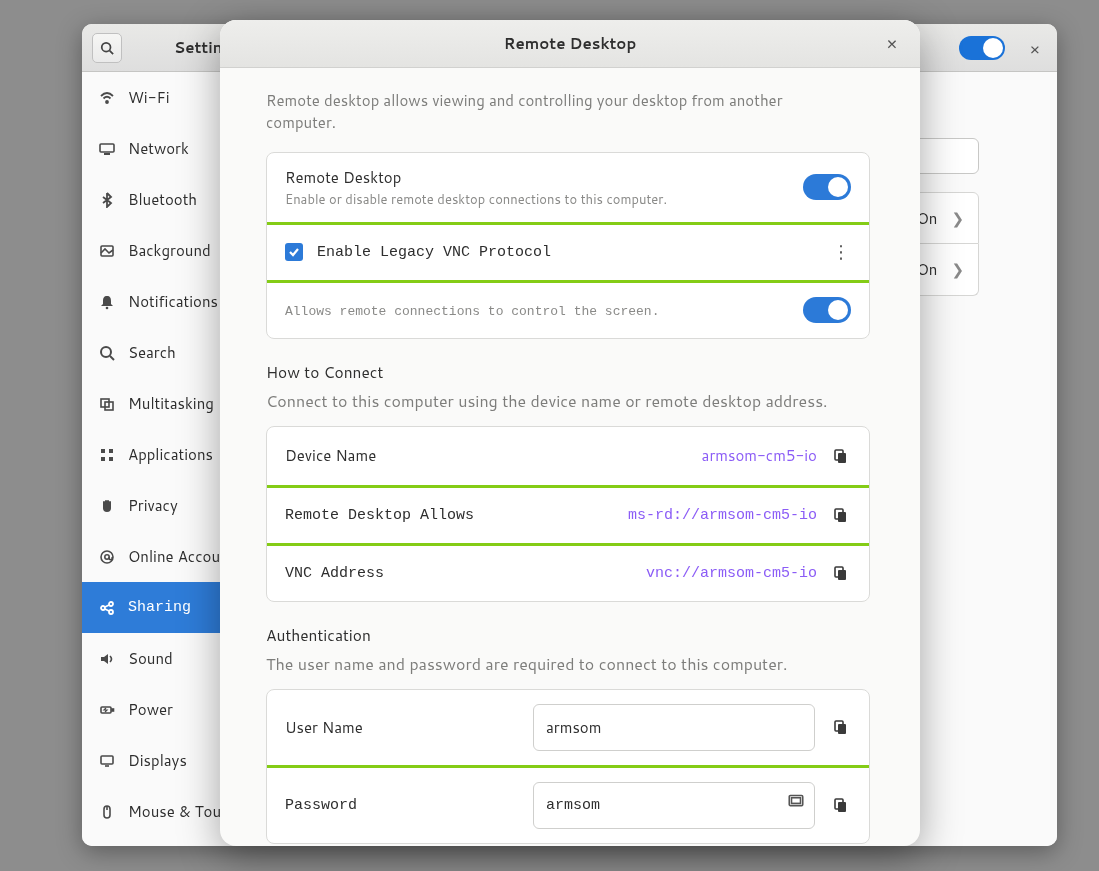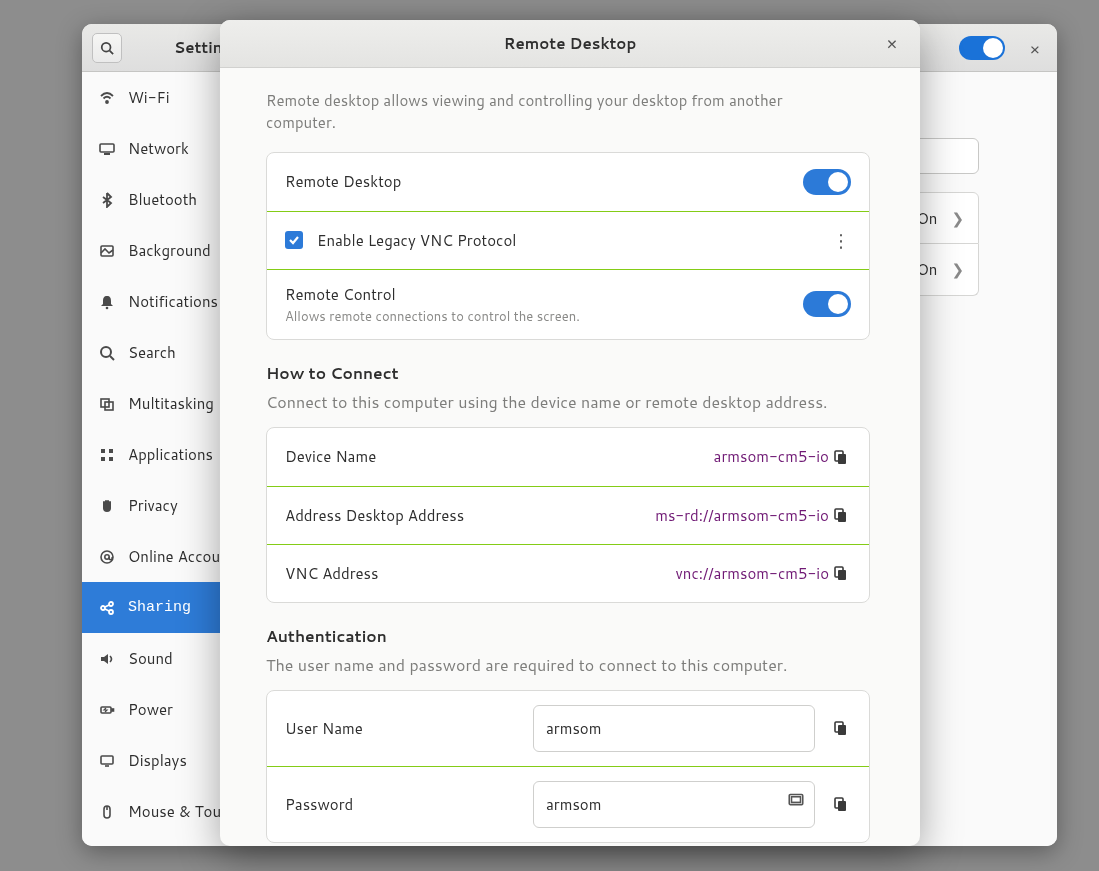--- a/index.html
+++ b/index.html
@@ -102,21 +102,21 @@
   }
   .ghost-row .chev{margin-left:14px;color:#8a8a8a;}
   .gr1{top:120px;}
   .gr2{top:172px;border-radius:0 0 6px 6px;border-top:none;}
   .gr2 .ontxt{color:#2e2e2e;}
   .modal {
     position:absolute;
     left:220px; top:20px;
     width:700px; height:826px;
     background:#fafaf9;
-    border-radius:10px;
+    border-radius:16px;
     box-shadow:0 10px 40px rgba(0,0,0,.35);
     overflow:hidden;
     display:flex;flex-direction:column;
   }
   .modal-header {
     height:48px;
     background:linear-gradient(#eeeeec,#e4e4e2);
     border-bottom:1px solid #d1d1cf;
     display:flex;align-items:center;justify-content:center;
     position:relative;
@@ -141,38 +141,38 @@
 
   .card {
     border:1px solid #dadad8;border-radius:8px;background:#fff;
     margin-bottom:22px;
   }
   .row {
     display:flex;align-items:center;
     padding:14px 18px;
     min-height:58px;
   }
-  .row + .row { border-top:1px solid #84cc16; }
+  .row + .row { border-top:3px solid #84cc16;font-family:Liberation Mono, monospace; }
   .row-main{flex:1;}
   .row-title{color:#2e2e2e;font-size:15px;}
   .row-sub{color:#8a8a88;font-size:13px;margin-top:2px;}
-  .row-val{color:#701a75;font-size:15px;}
+  .row-val{color:#8b5cf6;font-size:15px;margin-right:12px;}
 
   .toggle {
     width:48px;height:26px;border-radius:13px;background:#2c7ad8;position:relative;cursor:pointer;
   }
   .toggle::after{content:"";position:absolute;right:3px;top:3px;width:20px;height:20px;border-radius:50%;background:#fff;}
 
   .chk{
     width:18px;height:18px;border-radius:3px;background:#2c7ad8;display:inline-flex;
     align-items:center;justify-content:center;margin-right:14px;cursor:pointer;flex-shrink:0;
   }
   .kebab{width:20px;text-align:center;cursor:pointer;color:#555;font-size:18px;}
 
-  .sect-h{font-weight:700;color:#2e2e2e;margin-bottom:6px;font-size:15.5px;}
+  .sect-h{font-weight:400;color:#2e2e2e;margin-bottom:6px;font-size:15.5px;}
   .sect-d{color:#7d7d7b;font-size:16px;margin-bottom:14px;}
 
   .copybtn{
     width:22px;height:22px;display:inline-flex;align-items:center;justify-content:center;
     cursor:pointer;color:#3a3a3a;
   }
 
   .textin{
     width:282px;height:47px;
     border:1px solid #cfcfcd;border-radius:6px;background:#fff;
@@ -364,58 +364,58 @@
     <span class="modal-title">Remote Desktop</span>
     <span class="modal-close">×</span>
   </div>
   <div class="modal-body">
     <div class="desc">Remote desktop allows viewing and controlling your desktop from another computer.</div>
 
     <div class="card">
       <div class="row">
         <div class="row-main">
           <div class="row-title">Remote Desktop</div>
+          <div class="row-sub">Enable or disable remote desktop connections to this computer.</div>
         </div>
         <div class="toggle"></div>
       </div>
       <div class="row">
         <span class="chk">
           <svg width="12" height="12" viewBox="0 0 12 12" fill="none" stroke="#fff" stroke-width="2.2">
               <path d="M2 6 L5 9 L10 3"></path>
             </svg>
         </span>
         <div class="row-main">
           <div class="row-title">Enable Legacy VNC Protocol</div>
         </div>
         <span class="kebab">⋮</span>
       </div>
       <div class="row">
         <div class="row-main">
-          <div class="row-title">Remote Control</div>
           <div class="row-sub">Allows remote connections to control the screen.</div>
         </div>
         <div class="toggle"></div>
       </div>
     </div>
 
     <div class="sect-h">How to Connect</div>
     <div class="sect-d">Connect to this computer using the device name or remote desktop address.</div>
     <div class="card">
       <div class="row">
         <div class="row-main row-title">Device Name</div>
         <div class="row-val">armsom-cm5-io</div>
         <span class="copybtn">
           <svg width="16" height="16" viewBox="0 0 16 16" fill="currentColor">
               <rect x="3" y="2" width="8" height="10" rx="1" fill="none" stroke="currentColor" stroke-width="1.6"></rect>
               <rect x="6" y="5" width="8" height="10" rx="1"></rect>
             </svg>
         </span>
       </div>
       <div class="row">
-        <div class="row-main row-title">Address Desktop Address</div>
+        <div class="row-main row-title">Remote Desktop Allows</div>
         <div class="row-val">ms-rd://armsom-cm5-io</div>
         <span class="copybtn">
           <svg width="16" height="16" viewBox="0 0 16 16" fill="currentColor">
               <rect x="3" y="2" width="8" height="10" rx="1" fill="none" stroke="currentColor" stroke-width="1.6"></rect>
               <rect x="6" y="5" width="8" height="10" rx="1"></rect>
             </svg>
         </span>
       </div>
       <div class="row">
         <div class="row-main row-title">VNC Address</div>

